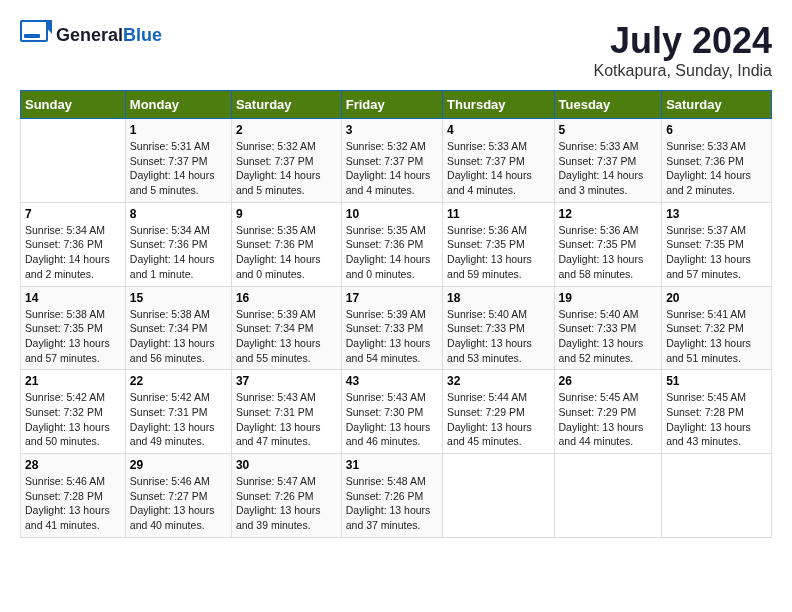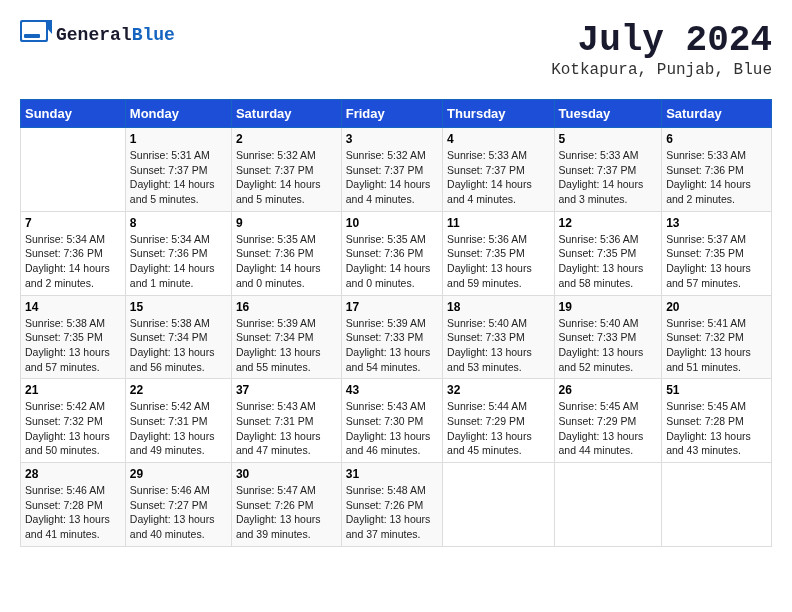--- a/index.html
+++ b/index.html
@@ -7,22 +7,21 @@
       font-family: Arial, sans-serif;
       background: #fff;
       width: 792px;
       min-height: 612px;
       padding: 20px;
     }
     .header-area {
       display: flex;
       justify-content: space-between;
       align-items: flex-start;
-      margin-bottom: 20px;
-      font-family: Liberation Mono, monospace;
+      margin-bottom: 10px;
     }
     .logo {
       display: flex;
       align-items: center;
       gap: 4px;
     }
     .logo-text-general {
       font-size: 18px;
       font-weight: bold;
       color: #1a1a2e;
@@ -43,21 +42,21 @@
     .subtitle {
       font-size: 16px;
       color: #333;
     }
     table {
       width: 100%;
       border-collapse: collapse;
       font-size: 11px;
     }
     thead tr {
-      background-color: #1d4ed8;
+      background-color: #4d7c0f;
       color: white;
       border-radius: 12px;
     }
     thead th {
       padding: 6px 4px;
       text-align: left;
       font-size: 13px;
       font-weight: bold;
       border: 1px solid #1565c0;
     }
@@ -99,21 +98,21 @@
       <polygon points="20,0 32,0 32,14" fill="#1565c0"></polygon>
       <rect x="2" y="2" width="24" height="18" rx="1" fill="white"></rect>
       <rect x="4" y="14" width="16" height="4" rx="1" fill="#1565c0"></rect>
     </svg>
     <div>
       <span class="logo-text-general">General</span><span class="logo-text-blue">Blue</span>
     </div>
   </div>
   <div class="title-area">
     <div class="main-title">July 2024</div>
-    <div class="subtitle">Kotkapura, Punjab, Blue</div>
+    <div class="subtitle">Kotkapura, Sunday, India</div>
   </div>
 </div>
 
 <table>
   <thead>
     <tr>
       <th>Sunday</th>
       <th>Monday</th>
       <th>Saturday</th>
       <th>Friday</th>

